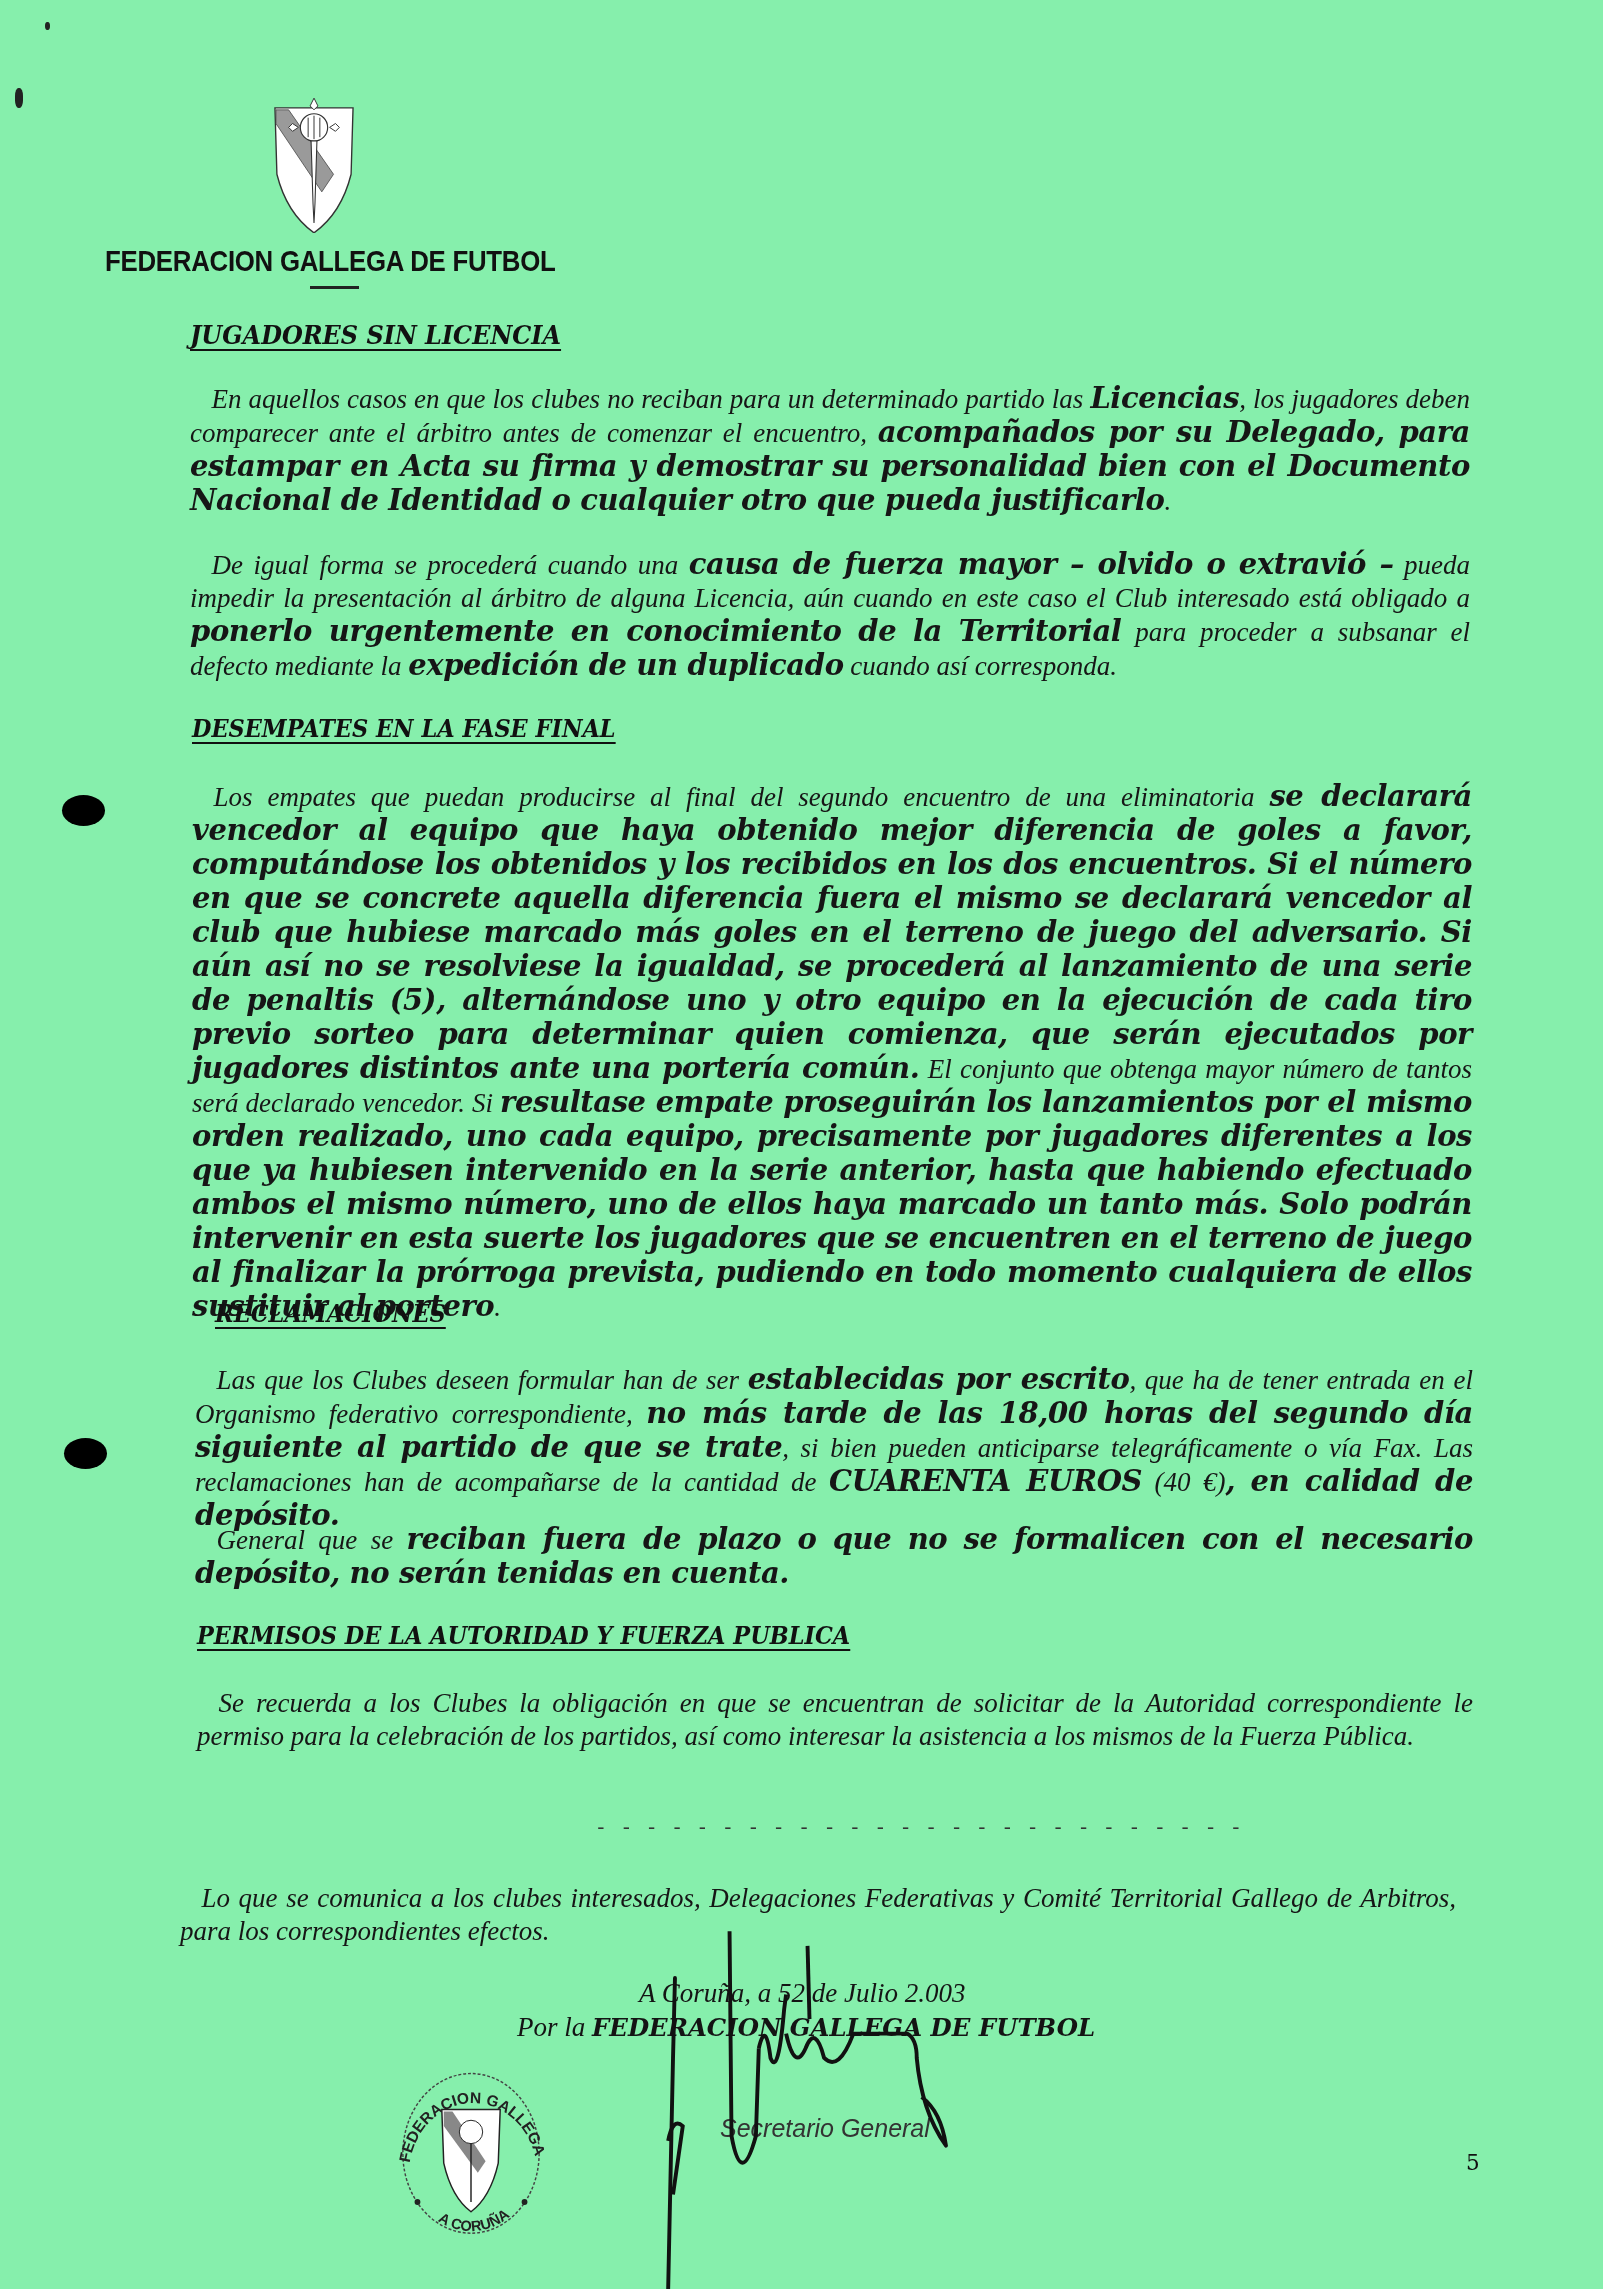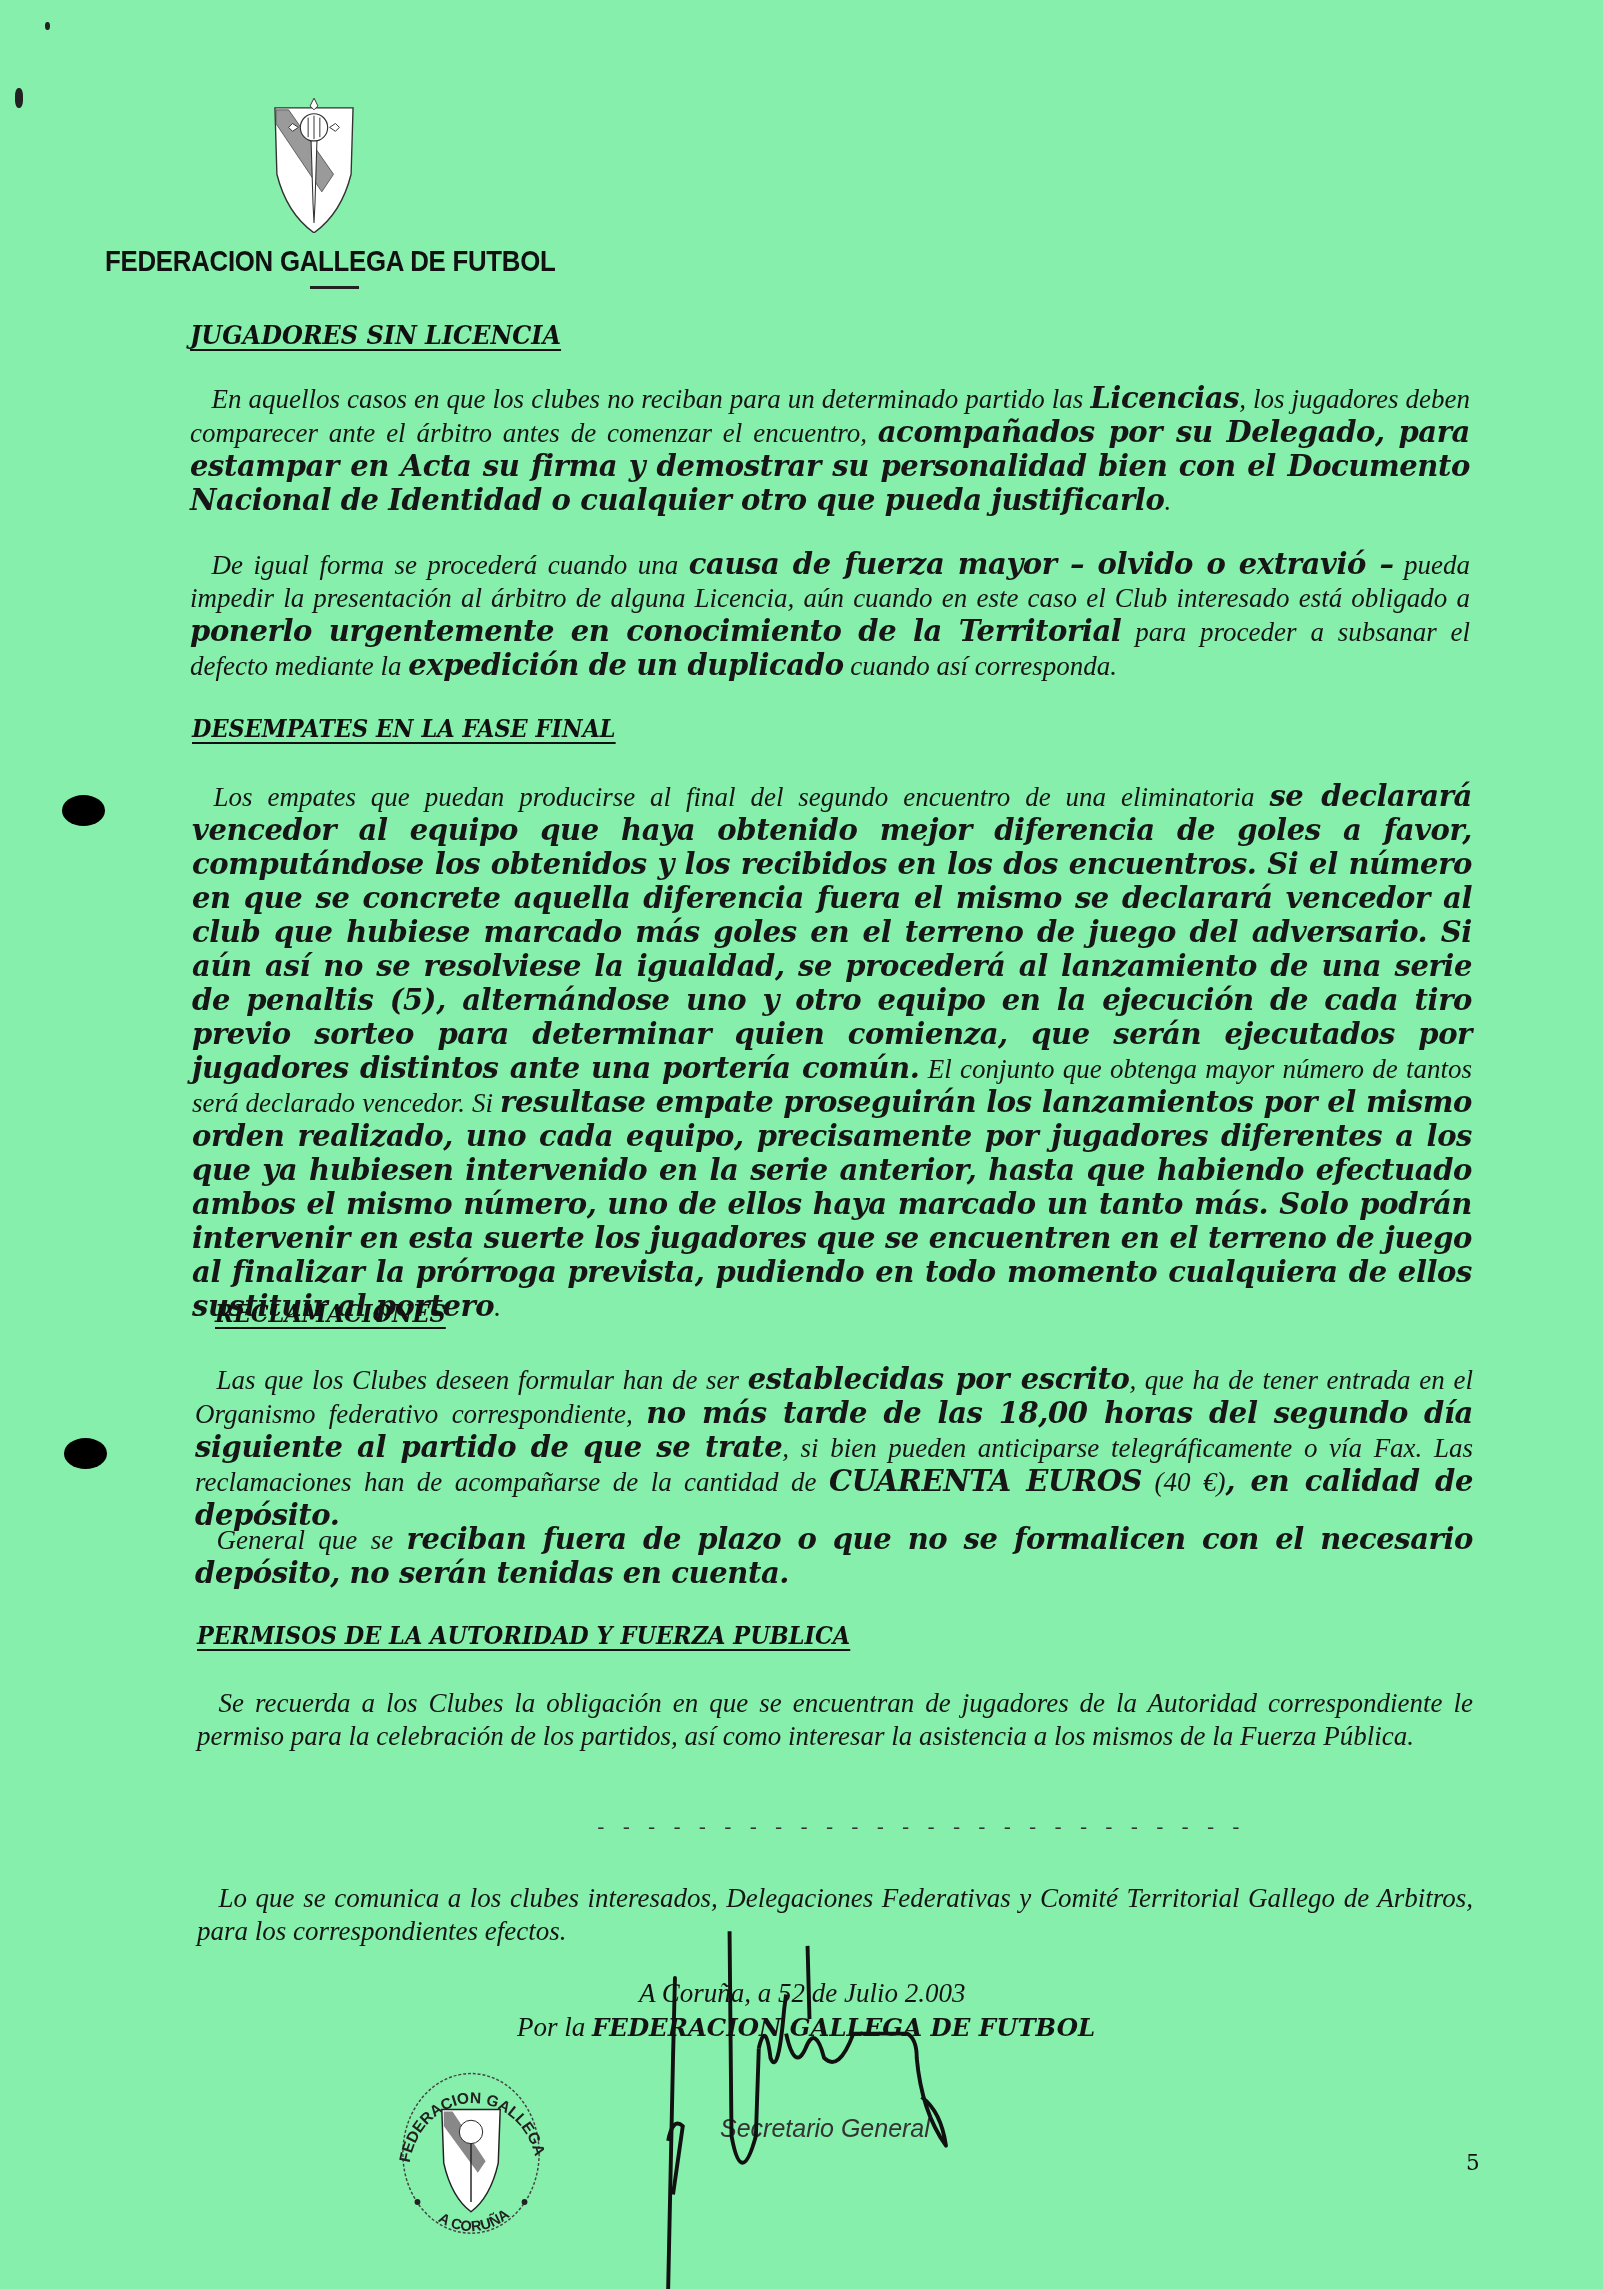--- a/index.html
+++ b/index.html
@@ -75,25 +75,25 @@
   <div class="para" style="left:190px;top:548px;width:1280px;"><span class="indent"></span><span>De igual forma se procederá cuando una </span><b>causa de fuerza mayor  – olvido o extravió –</b><span> pueda impedir la presentación al árbitro de alguna Licencia, aún cuando en este caso el Club interesado está obligado a </span><b>ponerlo urgentemente en conocimiento de la Territorial</b><span> para proceder a subsanar el defecto mediante la </span><b>expedición de un duplicado</b><span> cuando así corresponda.</span></div>
 
   <div class="heading" style="left:192px;top:714px;">DESEMPATES EN LA FASE FINAL</div>
   <div class="para" style="left:192px;top:780px;width:1280px;"><span class="indent"></span><span>Los empates que puedan producirse al final del segundo encuentro de una eliminatoria </span><b>se declarará vencedor al equipo que haya obtenido mejor diferencia de goles a favor, computándose los obtenidos y los recibidos en los dos encuentros. Si el número en que se concrete aquella diferencia fuera el mismo se declarará vencedor al club que hubiese marcado más goles en el terreno de juego del adversario. Si aún así no se resolviese la igualdad, se procederá al lanzamiento de una serie de penaltis (5), alternándose uno y otro equipo en la ejecución de cada tiro previo sorteo para determinar quien comienza, que serán ejecutados por jugadores distintos ante una portería común.</b><span> El conjunto que obtenga mayor número de tantos será declarado vencedor. Si </span><b>resultase empate proseguirán los lanzamientos por el mismo orden realizado, uno cada equipo, precisamente por jugadores diferentes a los que ya hubiesen intervenido en la serie anterior, hasta que habiendo efectuado ambos el mismo número, uno de ellos haya marcado un tanto más. Solo podrán intervenir en esta suerte los jugadores que se encuentren en el terreno de juego al finalizar la prórroga prevista, pudiendo en todo momento cualquiera de ellos sustituir al portero</b><span>.</span></div>
 
   <div class="heading" style="left:215px;top:1299px;">RECLAMACIONES</div>
   <div class="para" style="left:195px;top:1363px;width:1278px;"><span class="indent"></span><span>Las que los Clubes deseen formular han de ser </span><b>establecidas por escrito</b><span>, que ha de tener entrada en el Organismo federativo correspondiente, </span><b>no más tarde de las 18,00 horas del segundo día siguiente al partido de que se trate</b><span>, si bien pueden anticiparse telegráficamente o vía Fax. Las reclamaciones han de acompañarse  de la cantidad de </span><b>CUARENTA EUROS</b><span>  (40 €)</span><b>, en calidad de depósito.</b></div>
   <div class="para" style="left:195px;top:1523px;width:1278px;"><span class="indent"></span><span>General que se </span><b>reciban fuera de plazo o que no se formalicen con el necesario depósito, no serán tenidas en cuenta.</b></div>
 
   <div class="heading" style="left:197px;top:1621px;">PERMISOS DE LA AUTORIDAD Y FUERZA PUBLICA</div>
-  <div class="para" style="left:197px;top:1687px;width:1276px;"><span class="indent"></span><span>Se recuerda a los Clubes la obligación en que se encuentran de jugadores de la Autoridad correspondiente le permiso para la celebración de los partidos, así como interesar la asistencia a los mismos de la Fuerza Pública.</span></div>
+  <div class="para" style="left:197px;top:1687px;width:1276px;"><span class="indent"></span><span>Se recuerda a los Clubes la obligación en que se encuentran de solicitar de la Autoridad correspondiente le permiso para la celebración de los partidos, así como interesar la asistencia a los mismos de la Fuerza Pública.</span></div>
 
   <div class="dashes">-    - - - - - - - - - - - - - - - - - - - - - - - - -</div>
 
-  <div class="para" style="left:197px;top:1882px;width:1276px;">
+  <div class="para" style="left:180px;top:1882px;width:1276px;">
     <span class="indent"></span><span>Lo que se comunica a los clubes interesados, Delegaciones Federativas y Comité Territorial Gallego de Arbitros, para los correspondientes efectos.</span>
   </div>
 
   <div class="date-line">A Coruña, a 52  de Julio 2.003</div>
   <div class="por-line">
     <span>Por la </span><b>FEDERACION GALLEGA DE FUTBOL</b>
   </div>
 
   <svg class="stamp" viewBox="0 0 150 190">
     <defs>

